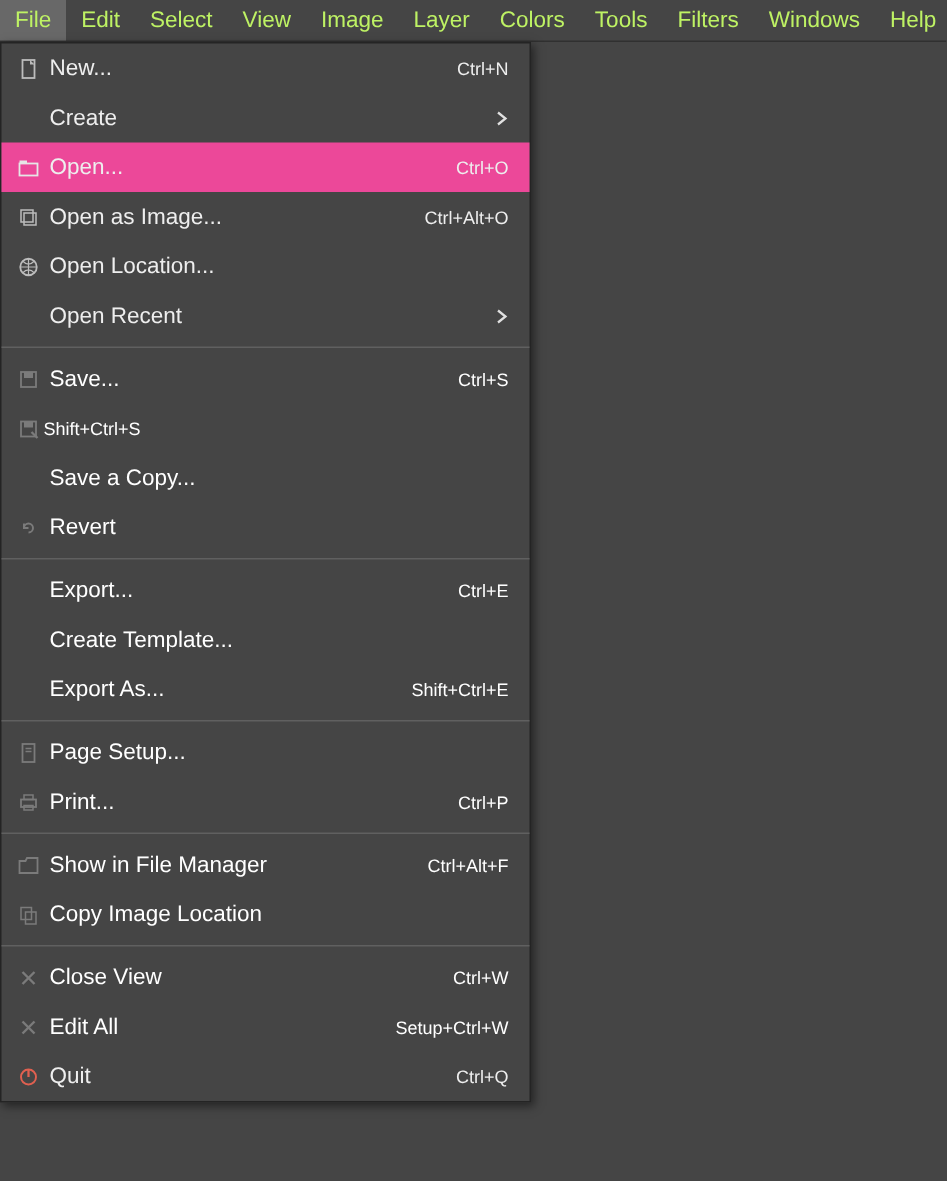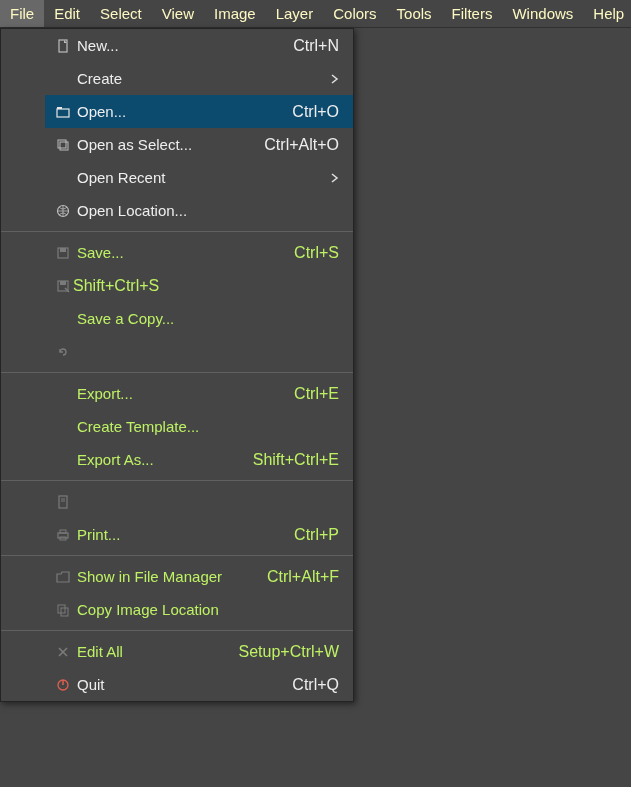--- a/index.html
+++ b/index.html
@@ -17,66 +17,65 @@
     display: flex;
     height: 28px;
     align-items: stretch;
     background: #454545;
     border-bottom: 1px solid #303030;
   }
   .menubar-item {
     padding: 4px 10px 4px 10px;
     display: flex;
     align-items: center;
-    color: #fef9c3;
+    color: #bef264;
     cursor: default;
   }
   .menubar-item.active {
     background: #686868;
   }
   .dropdown {
     position: absolute;
     left: 0;
     top: 28px;
     width: 354px;
     background: #454545;
     border: 1px solid #242424;
     box-shadow: 2px 2px 6px rgba(0,0,0,0.5);
   }
   .menu-item {
     display: flex;
     align-items: center;
     height: 33px;
     padding: 0 14px 0 8px;
-    margin-left: 44px;
   }
   .menu-item.highlight {
-    background: #0c4a6e;
+    background: #ec4899;
   }
   .menu-item.disabled .label,
   .menu-item.disabled .shortcut {
-    color: #bef264;
+    color: #ffffff;
   }
   .menu-icon {
     width: 20px;
     display: flex;
     align-items: center;
     justify-content: center;
     color: #bcbcbc;
   }
   .menu-item.disabled .menu-icon { color: #7b7b7b; }
   .menu-item.highlight .menu-icon { color: #e6e6e6; }
   .label {
     flex: 1;
     color: #eeeeee;
     padding-left: 4px;
   }
   .shortcut {
     color: #eeeeee;
-    font-size: 16px;
+    font-size: 12px;
   }
   .submenu-arrow {
     color: #e0e0e0;
     font-size: 12px;
     padding-left: 6px;
   }
   .menu-separator {
     height: 1px;
     background: #606060;
     margin: 4px 0;
@@ -127,40 +126,40 @@
       </span>
       <span class="label">Open...</span>
       <span class="shortcut">Ctrl+O</span>
     </div>
     <div class="menu-item">
       <span class="menu-icon">
         <svg width="14" height="14" viewBox="0 0 14 14">
           <use href="#i-layers"></use>
         </svg>
       </span>
-      <span class="label">Open as Select...</span>
+      <span class="label">Open as Image...</span>
       <span class="shortcut">Ctrl+Alt+O</span>
+    </div>
+    <div class="menu-item">
+      <span class="menu-icon">
+        <svg width="14" height="14" viewBox="0 0 14 14">
+          <use href="#i-globe"></use>
+        </svg>
+      </span>
+      <span class="label">Open Location...</span>
     </div>
     <div class="menu-item">
       <span class="menu-icon"></span>
       <span class="label">Open Recent</span>
       <span class="submenu-arrow">
         <svg width="8" height="10" viewBox="0 0 8 10">
           <path d="M1 1 L6 5 L1 9" fill="none" stroke="currentColor" stroke-width="1.5"></path>
         </svg>
       </span>
     </div>
-    <div class="menu-item">
-      <span class="menu-icon">
-        <svg width="14" height="14" viewBox="0 0 14 14">
-          <use href="#i-globe"></use>
-        </svg>
-      </span>
-      <span class="label">Open Location...</span>
-    </div>
     <div class="menu-separator"></div>
     <div class="menu-item disabled">
       <span class="menu-icon">
         <svg width="14" height="14" viewBox="0 0 14 14">
           <use href="#i-save"></use>
         </svg>
       </span>
       <span class="label">Save...</span>
       <span class="shortcut">Ctrl+S</span>
     </div>
@@ -175,20 +174,21 @@
     <div class="menu-item disabled">
       <span class="menu-icon"></span>
       <span class="label">Save a Copy...</span>
     </div>
     <div class="menu-item disabled">
       <span class="menu-icon">
         <svg width="14" height="14" viewBox="0 0 14 14">
           <use href="#i-revert"></use>
         </svg>
       </span>
+      <span class="label">Revert</span>
     </div>
     <div class="menu-separator"></div>
     <div class="menu-item disabled">
       <span class="menu-icon"></span>
       <span class="label">Export...</span>
       <span class="shortcut">Ctrl+E</span>
     </div>
     <div class="menu-item disabled">
       <span class="menu-icon"></span>
       <span class="label">Create Template...</span>
@@ -198,20 +198,21 @@
       <span class="label">Export As...</span>
       <span class="shortcut">Shift+Ctrl+E</span>
     </div>
     <div class="menu-separator"></div>
     <div class="menu-item disabled">
       <span class="menu-icon">
         <svg width="14" height="14" viewBox="0 0 14 14">
           <use href="#i-page"></use>
         </svg>
       </span>
+      <span class="label">Page Setup...</span>
     </div>
     <div class="menu-item disabled">
       <span class="menu-icon">
         <svg width="14" height="14" viewBox="0 0 14 14">
           <use href="#i-print"></use>
         </svg>
       </span>
       <span class="label">Print...</span>
       <span class="shortcut">Ctrl+P</span>
     </div>
@@ -227,20 +228,29 @@
     </div>
     <div class="menu-item disabled">
       <span class="menu-icon">
         <svg width="14" height="14" viewBox="0 0 14 14">
           <use href="#i-copy"></use>
         </svg>
       </span>
       <span class="label">Copy Image Location</span>
     </div>
     <div class="menu-separator"></div>
+    <div class="menu-item disabled">
+      <span class="menu-icon">
+        <svg width="14" height="14" viewBox="0 0 14 14">
+          <use href="#i-close"></use>
+        </svg>
+      </span>
+      <span class="label">Close View</span>
+      <span class="shortcut">Ctrl+W</span>
+    </div>
     <div class="menu-item disabled">
       <span class="menu-icon">
         <svg width="14" height="14" viewBox="0 0 14 14">
           <use href="#i-close"></use>
         </svg>
       </span>
       <span class="label">Edit All</span>
       <span class="shortcut">Setup+Ctrl+W</span>
     </div>
     <div class="menu-item">

